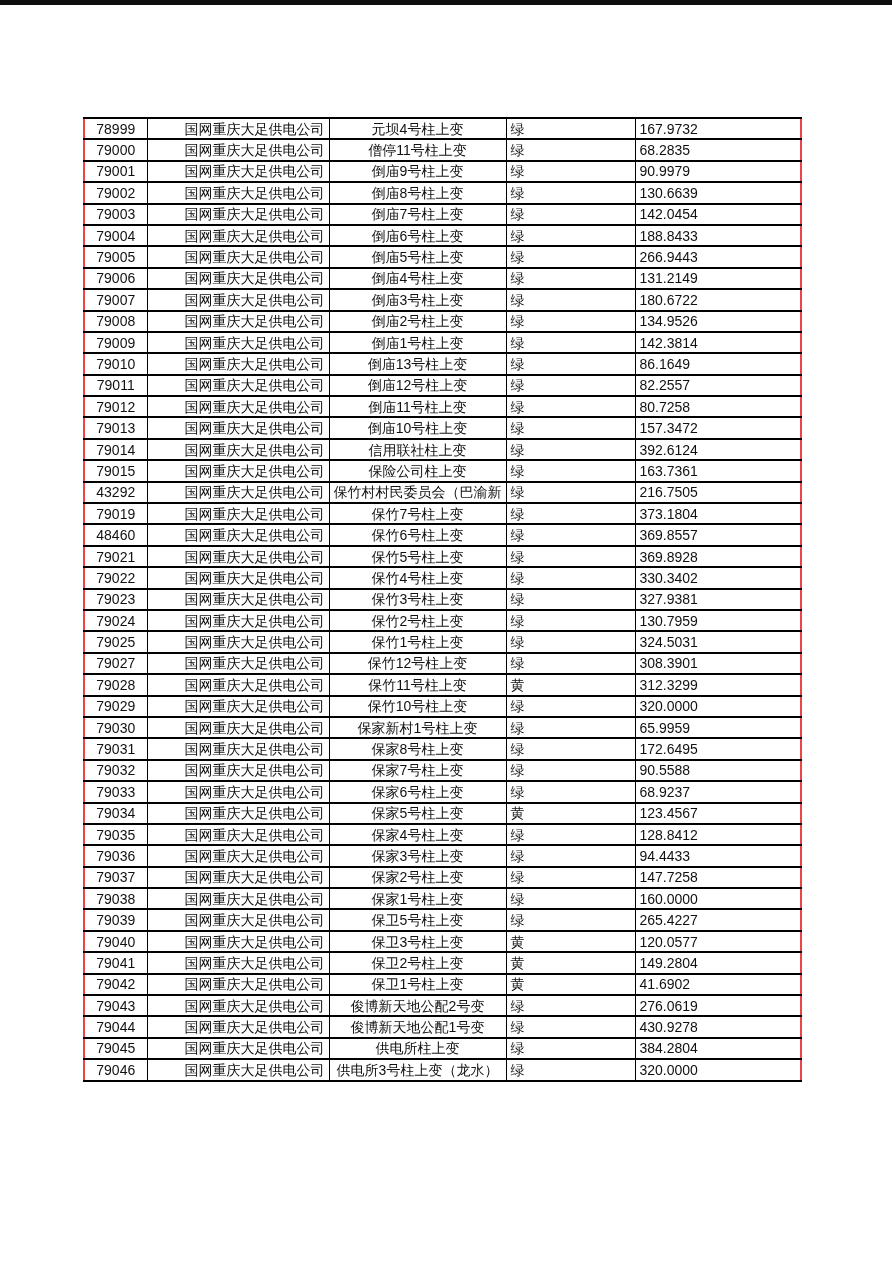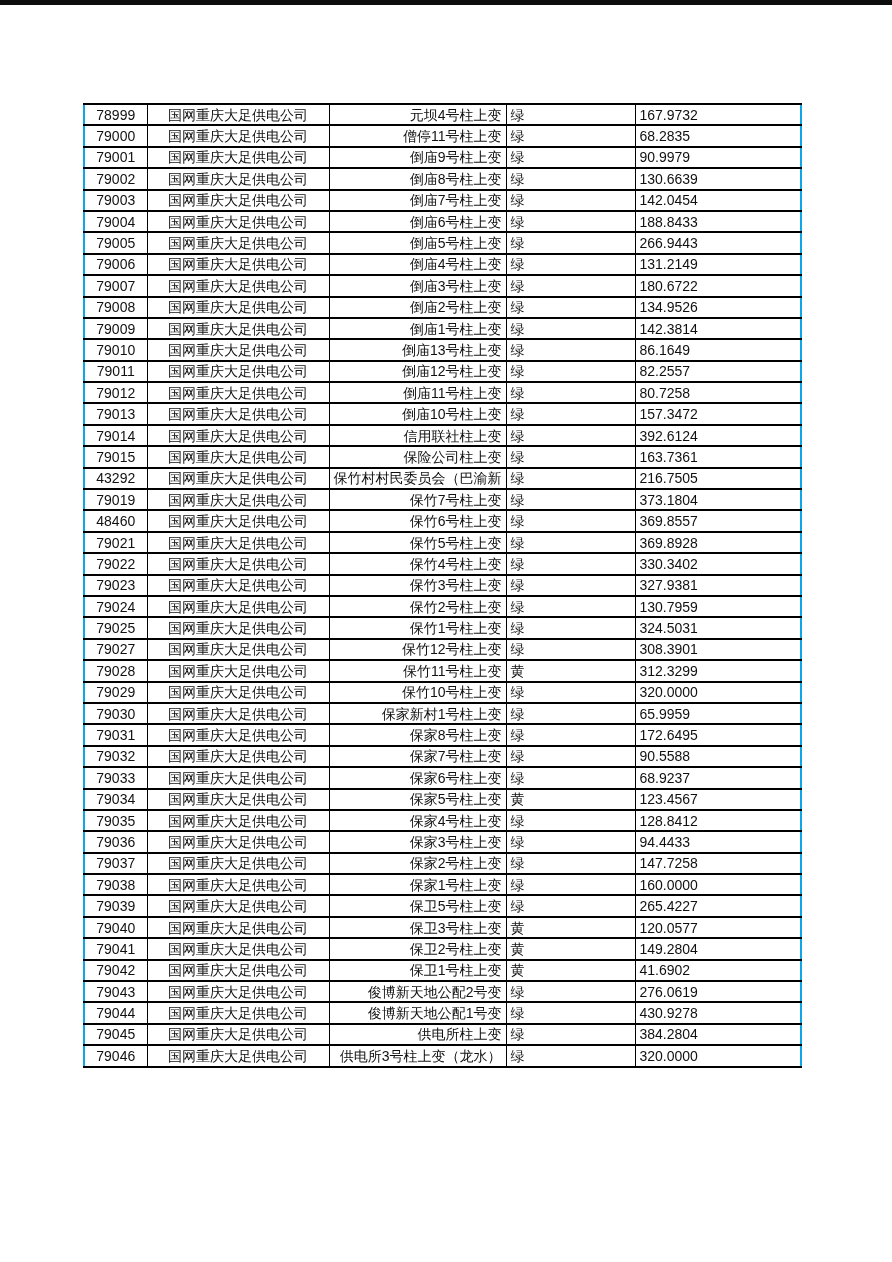--- a/index.html
+++ b/index.html
@@ -19,44 +19,44 @@
     position: absolute;
     left: 0;
     top: 0;
     width: 892px;
     height: 5px;
     background: #0d0d0d;
   }
   table.data-table {
     position: absolute;
     left: 83px;
-    top: 103px;
+    top: 117px;
     border-collapse: collapse;
     table-layout: fixed;
-    border: 2px solid #0ea5e9;
+    border: 2px solid #ef4444;
   }
   table.data-table tr {
     height: 21.4px;
   }
   table.data-table td {
     border-left: 1px solid #000000;
     border-right: 1px solid #000000;
     border-top: 2px solid #000000;
     border-bottom: 2px solid #000000;
     padding: 0 4px;
     font-size: 14px;
     line-height: 16px;
     color: #101010;
     white-space: nowrap;
     overflow: hidden;
     vertical-align: middle;
   }
   table.data-table td.c0 { text-align: center; padding: 0 2px; }
-  table.data-table td.c1 { text-align: center; }
-  table.data-table td.c2 { text-align: right; }
+  table.data-table td.c1 { text-align: right; }
+  table.data-table td.c2 { text-align: center; }
   table.data-table td.c3 { text-align: left; }
   table.data-table td.c4 { text-align: left; }
 </style>
 </head>
 <body>
 
 <div class="page">
   <div class="top-bar"></div>
 
   <table class="data-table">

